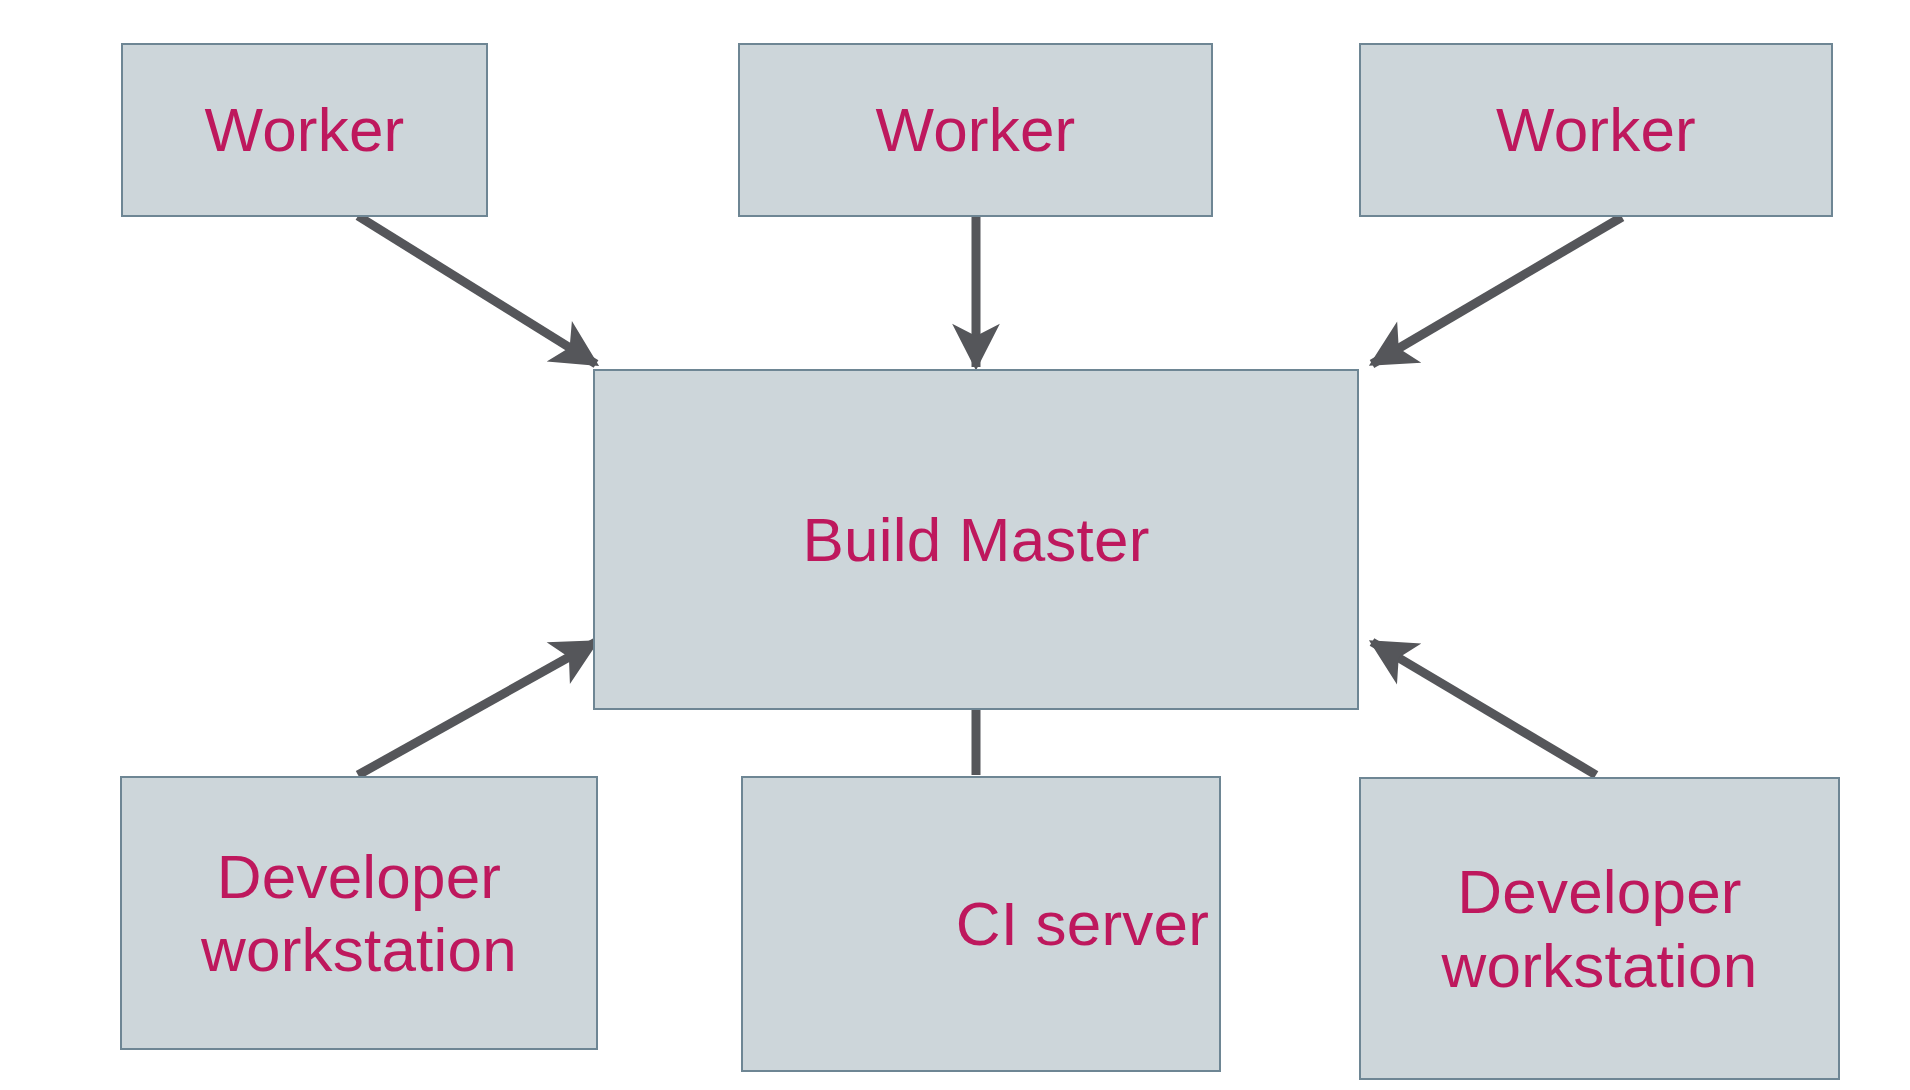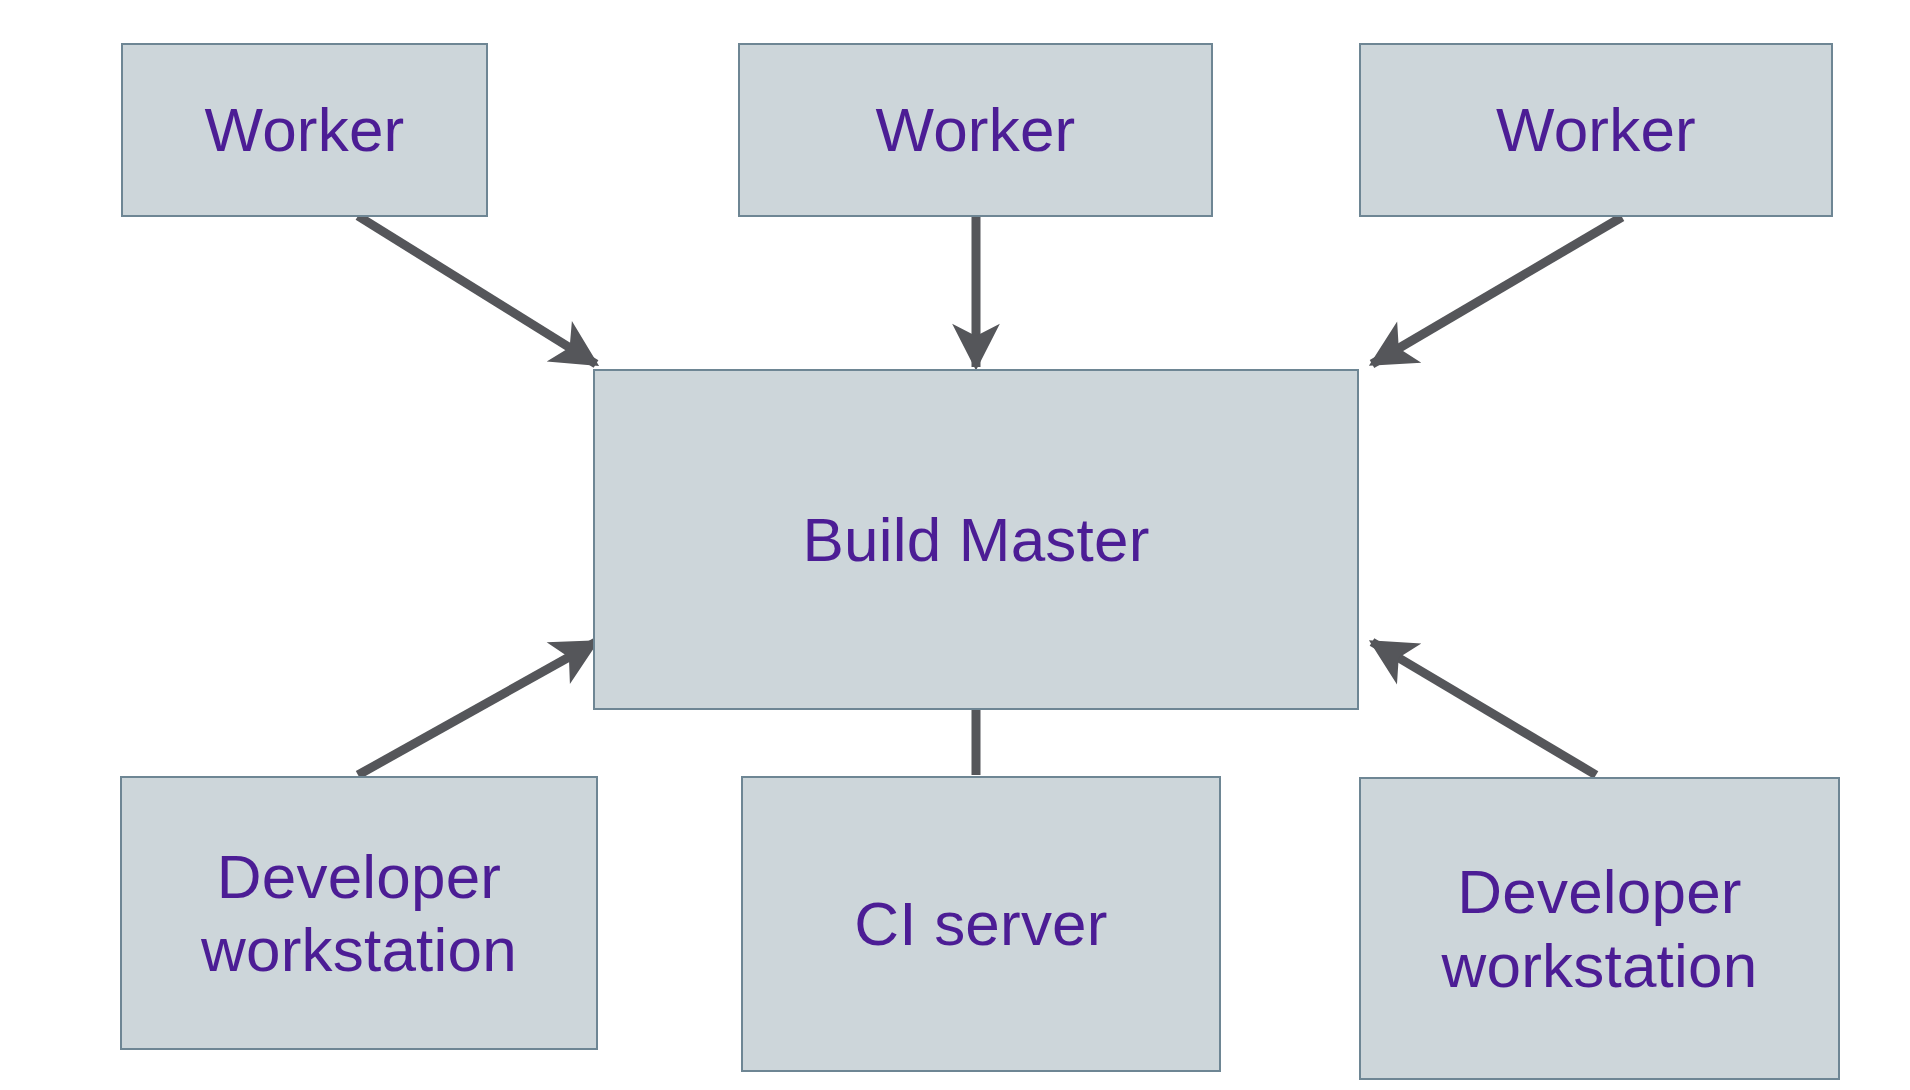--- a/index.html
+++ b/index.html
@@ -28,40 +28,40 @@
   }
   .node {
     position: absolute;
     box-sizing: border-box;
     background: #CDD6DA;
     border: 2px solid #6E8694;
     display: flex;
     align-items: center;
     justify-content: center;
     text-align: center;
-    color: #4c1d95;
+    color: #be185d;
     line-height: 1.18;
     letter-spacing: 0.2px;
     white-space: pre-line;
     font-weight: 400;
   }
   .node-label {
     display: block;
     padding: 0 10px;
   }
 
   
   #node-worker-1      { left: 121px;  top: 43px;  width: 367px; height: 174px; font-size: 62px; }
   #node-worker-2      { left: 738px;  top: 43px;  width: 475px; height: 174px; font-size: 62px; }
   #node-worker-3      { left: 1359px; top: 43px;  width: 474px; height: 174px; font-size: 62px; }
 
   #node-build-master  { left: 593px;  top: 369px; width: 766px; height: 341px; font-size: 62px; }
 
   #node-dev-ws-left   { left: 120px;  top: 776px; width: 478px; height: 274px; font-size: 62px; }
-  #node-ci-server     { left: 741px;  top: 776px; width: 480px; height: 296px; font-size: 62px; }
+  #node-ci-server     { left: 741px;  top: 776px; width: 480px; height: 296px; font-size: 62px; justify-content: flex-end; }
   #node-dev-ws-right  { left: 1359px; top: 777px; width: 481px; height: 303px; font-size: 62px; }
 </style>
 </head>
 <body>
 
 <div id="diagram-canvas">
 
   <svg id="edge-layer" viewBox="0 0 1910 1090">
     <defs>
       <marker id="arrowhead-barbed" markerWidth="5.6" markerHeight="5.6" refX="4.9" refY="2.8" orient="auto" markerUnits="strokeWidth">

